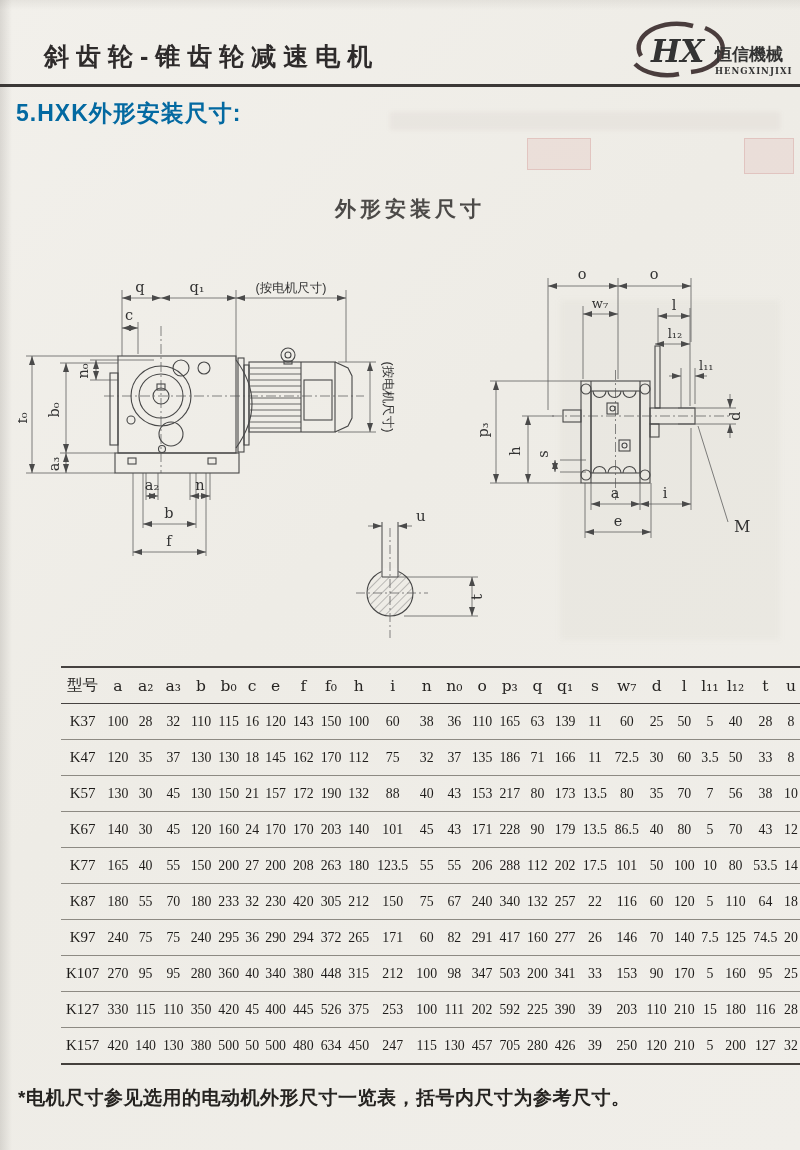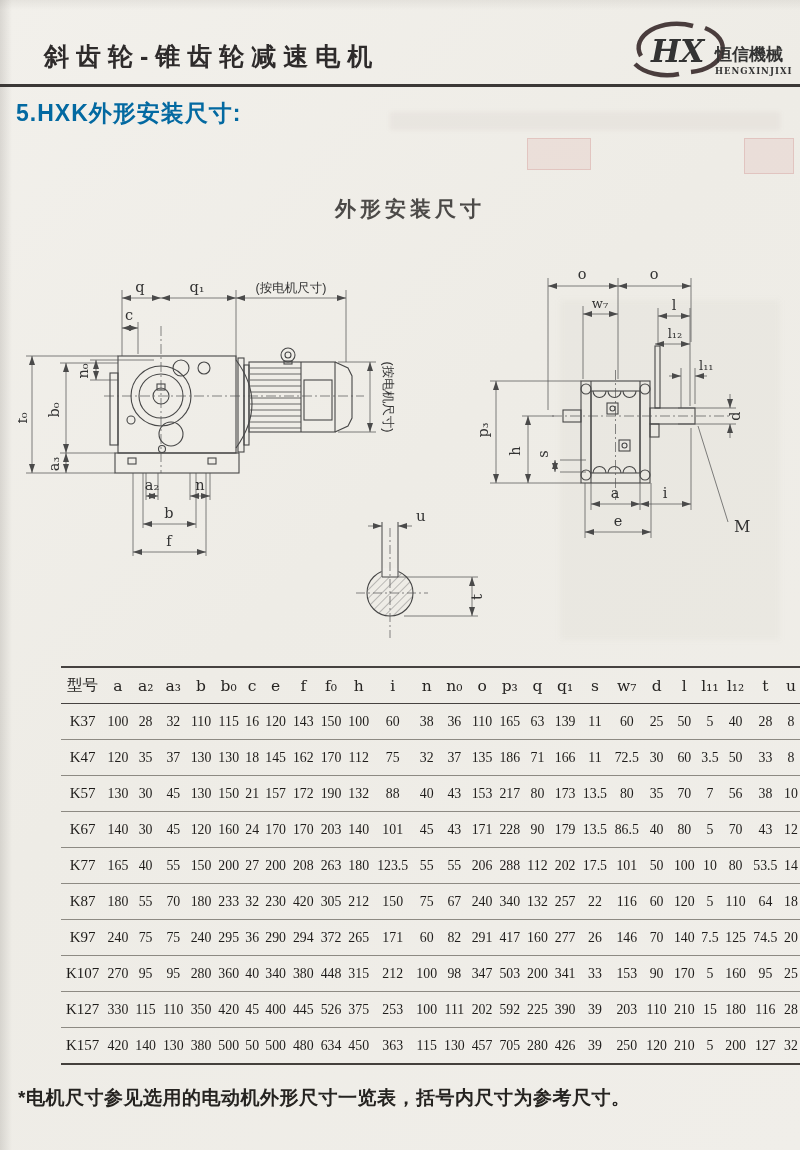--- a/index.html
+++ b/index.html
@@ -542,21 +542,21 @@
           <td>420</td>
           <td>140</td>
           <td>130</td>
           <td>380</td>
           <td>500</td>
           <td>50</td>
           <td>500</td>
           <td>480</td>
           <td>634</td>
           <td>450</td>
-          <td>363</td>
+          <td>247</td>
           <td>115</td>
           <td>130</td>
           <td>457</td>
           <td>705</td>
           <td>280</td>
           <td>426</td>
           <td>39</td>
           <td>250</td>
           <td>120</td>
           <td>210</td>

